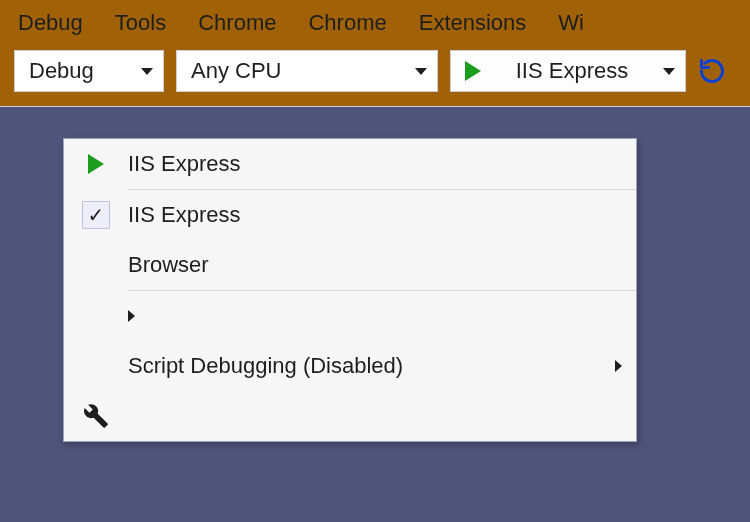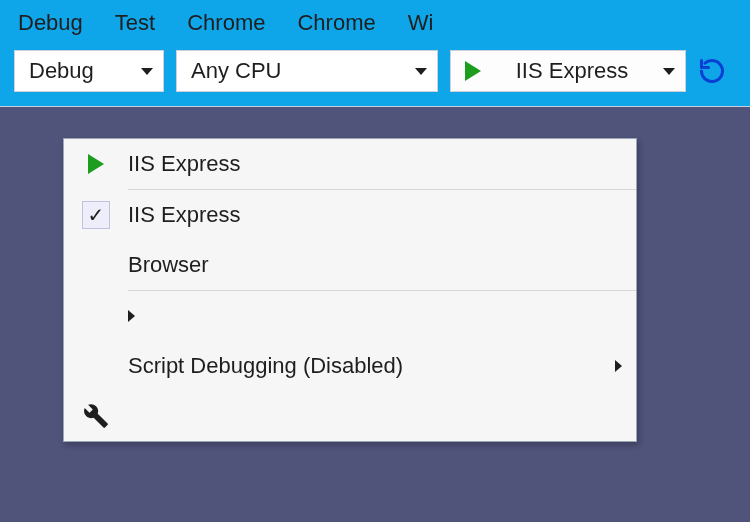--- a/index.html
+++ b/index.html
@@ -7,21 +7,21 @@
     margin: 0;
     width: 750px;
     height: 522px;
     font-family: "Segoe UI", Arial, sans-serif;
     font-size: 22px;
     color: #1e1e1e;
     background: #50537a;
     overflow: hidden;
   }
   .chrome {
-    background: #0ea5e9;
+    background: #a16207;
     border-bottom: 1px solid #cccedb;
   }
   .menubar {
     display: flex;
     gap: 32px;
     padding: 10px 20px 14px 18px;
     white-space: nowrap;
   }
   .menubar span { cursor: default; }
   .toolbar {
@@ -107,23 +107,24 @@
     border-left: 7px solid #1e1e1e;
   }
   .wrench svg { display: block; }
 </style>
 </head>
 <body>
 
 <div class="chrome">
   <div class="menubar">
     <span>Debug</span>
-    <span>Test</span>
+    <span>Tools</span>
     <span>Chrome</span>
     <span>Chrome</span>
+    <span>Extensions</span>
     <span>Wi</span>
   </div>
 
   <div class="toolbar">
     <div class="combo config">
       <span>Debug</span>
       <span class="caret"></span>
     </div>
     <div class="combo platform">
       <span>Any CPU</span>

